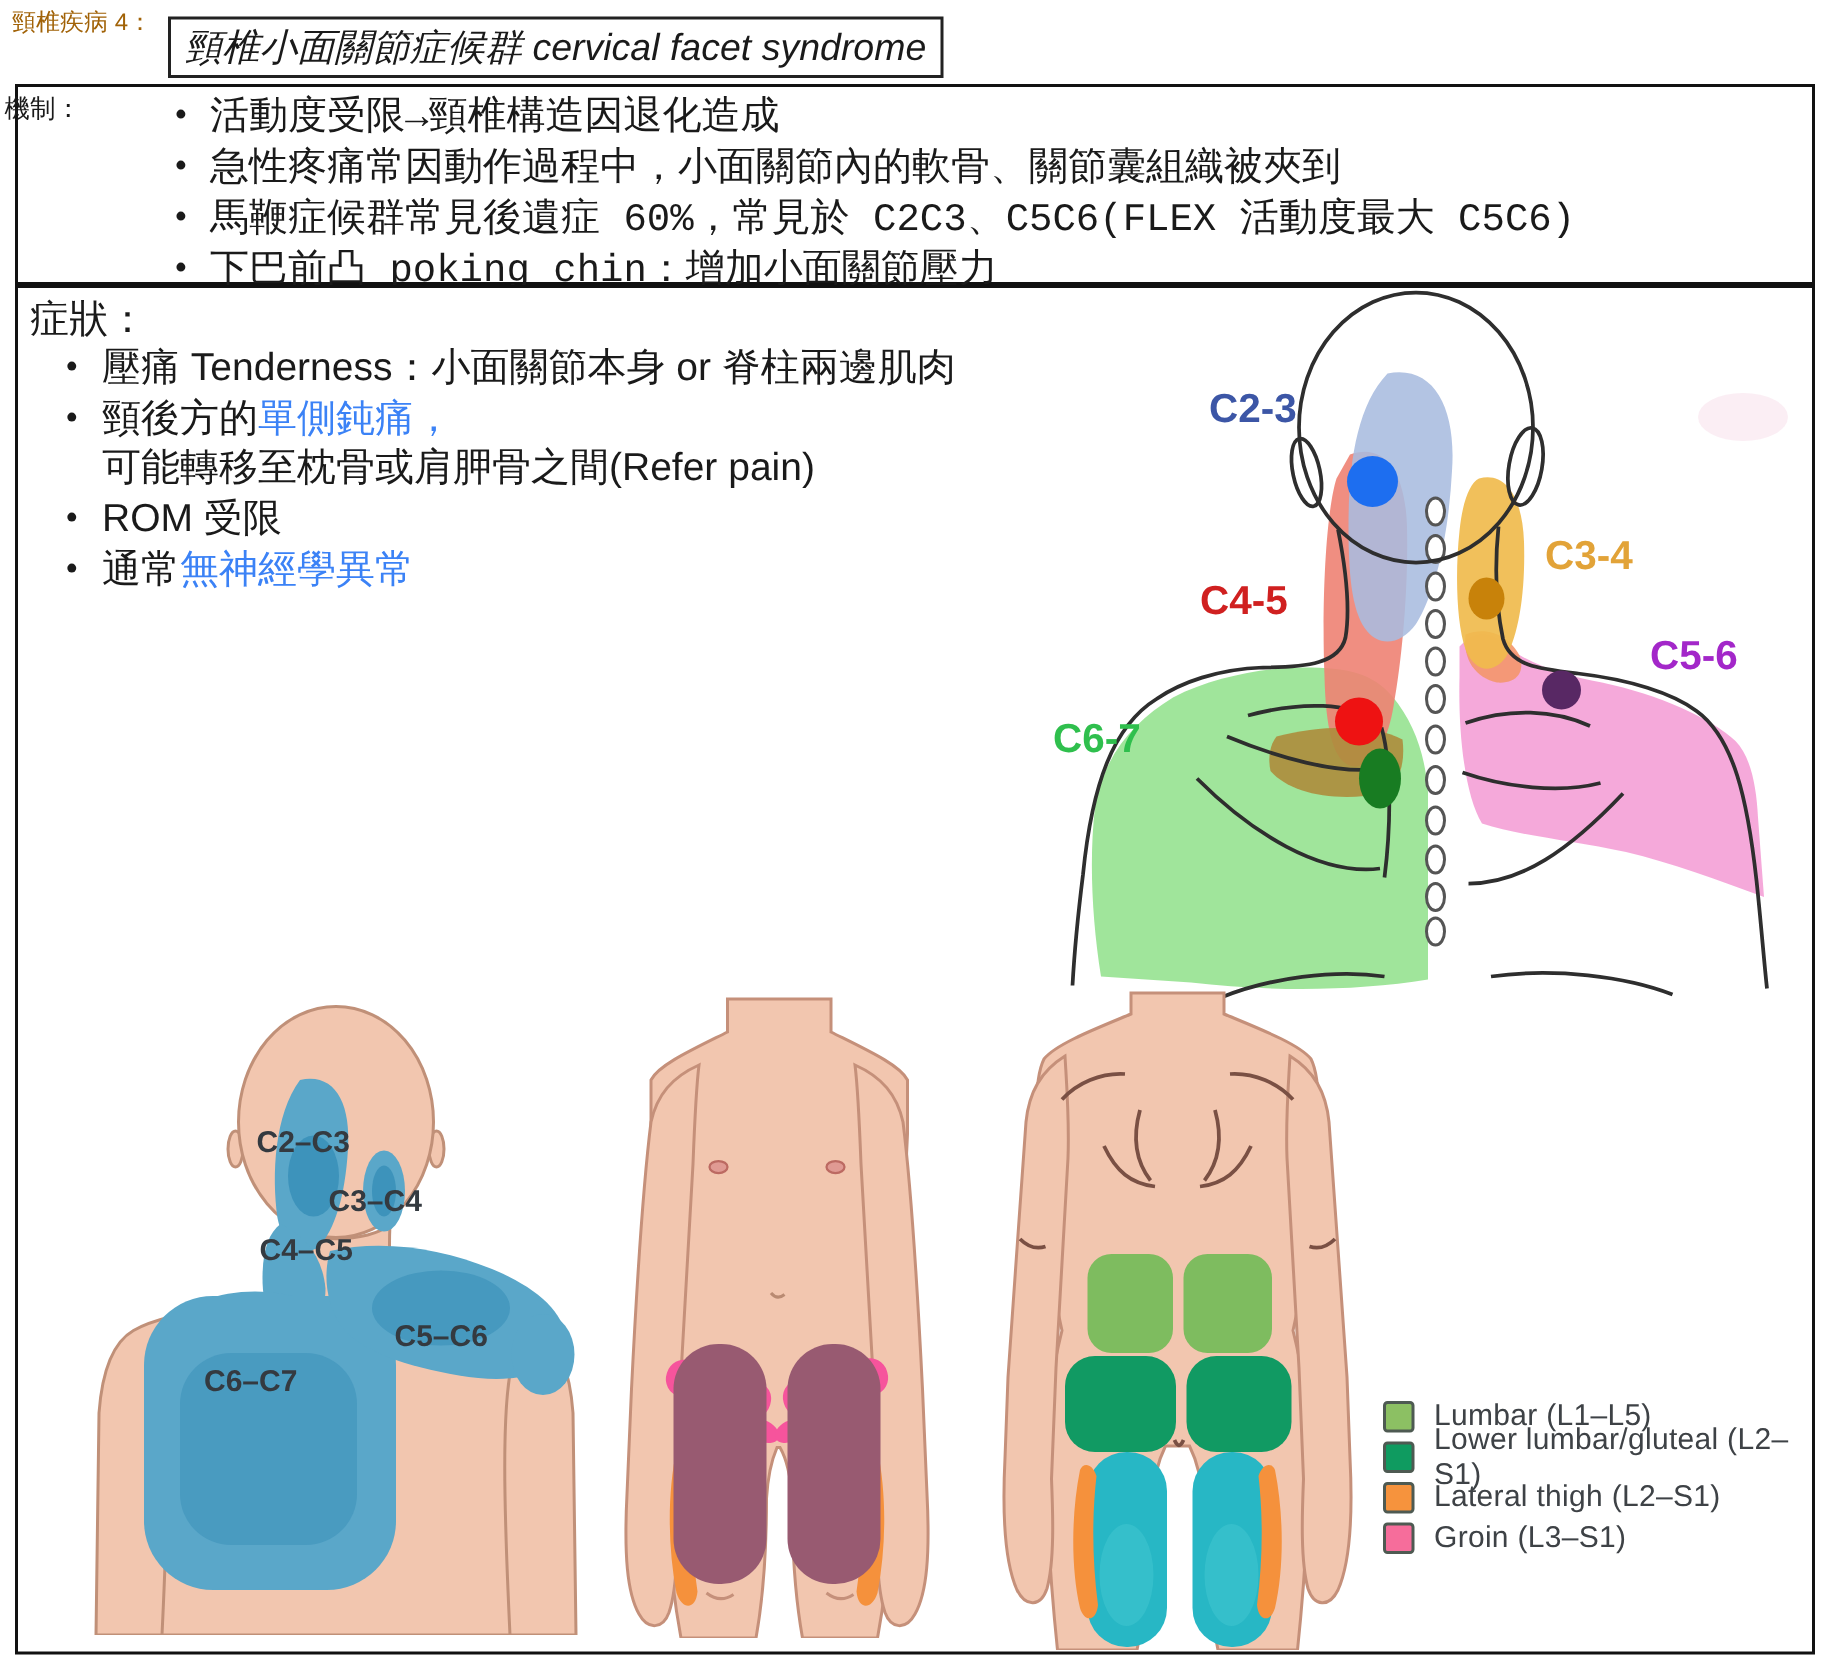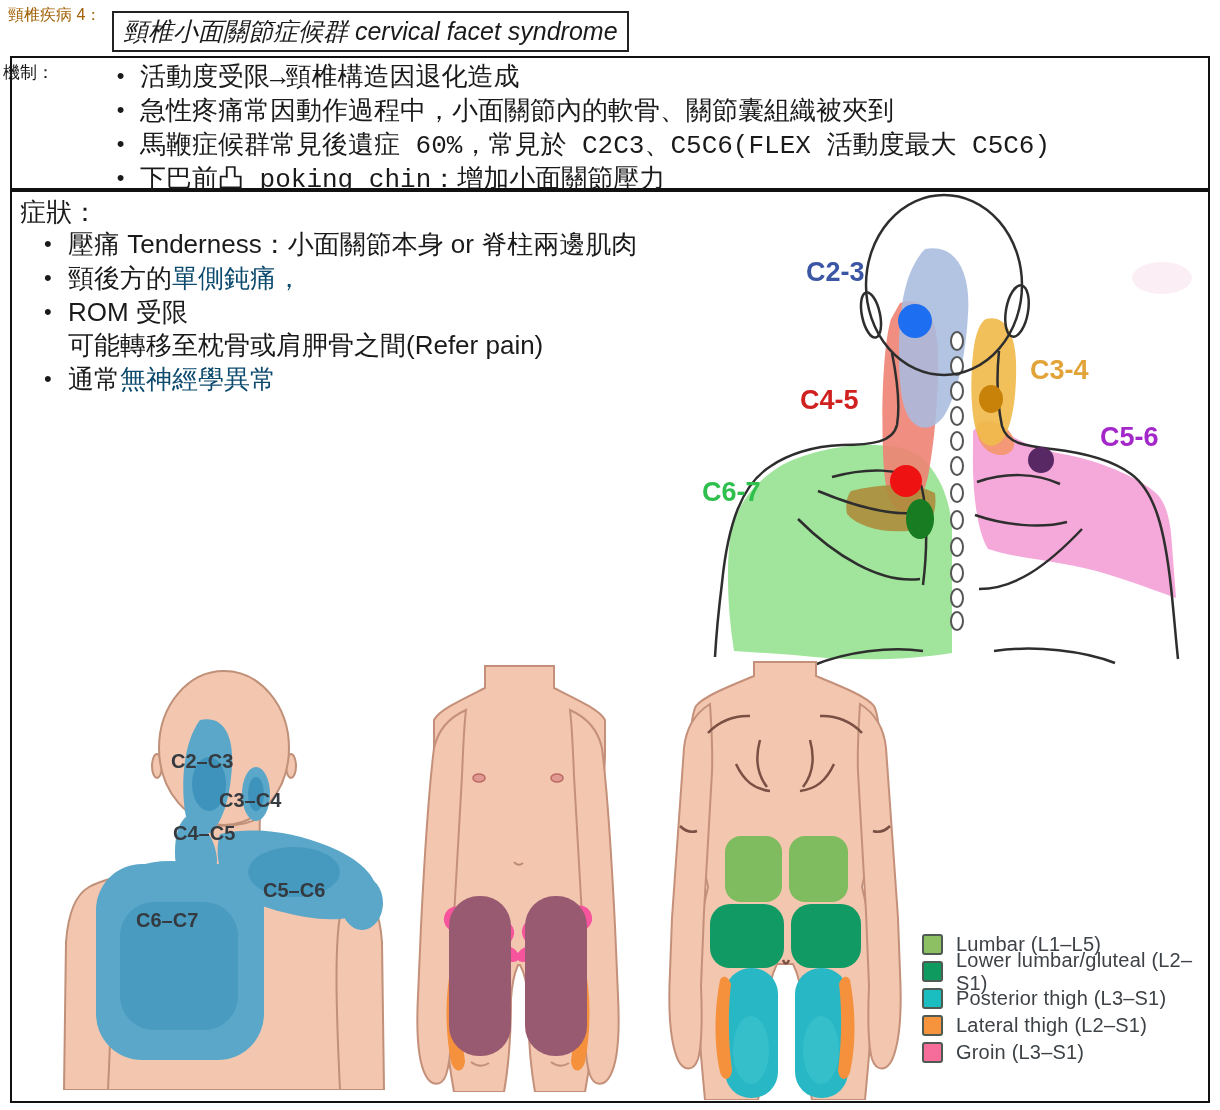--- a/index.html
+++ b/index.html
@@ -19,21 +19,21 @@
   .box-symp { left:10px; top:190px; width:1200px; height:913px; }
   .mech-label { left:3px; top:61px; font-size:17px; }
   .mech-bullets { left:114px; top:61px; }
   .mech-bullets .bline { font-size:26px; line-height:33px; white-space:nowrap;font-family:Liberation Mono, monospace; }
   .bullet-ch { display:inline-block; width:26px; font-size:22px; vertical-align:2px; }
   .symp-label { left:20px; top:195px; font-size:26px; }
   .symp-bullets { left:24px; top:227px;margin-left:20px; }
   .symp-bullets .bline { font-size:26px; line-height:33px; white-space:nowrap; }
   .symp-bullets .bullet-ch { width:24px; }
   .indent { padding-left:24px; }
-  .red { color:#0c4a6e; }
+  .red { color:#3b82f6; }
   .caption { left:292px; top:638px; font-size:25px; white-space:nowrap; }
   .legend { left:922px; top:931px; }
   .legend-row { display:flex; align-items:center; height:27px; }
   .legend-swatch { width:21px; height:21px; border:2px solid #4e5a52; border-radius:3px; margin-right:13px; flex:0 0 auto; }
   .legend-label { font-size:20px; color:#3e4246; letter-spacing:0.2px; }
   svg text { font-family:"Liberation Sans", sans-serif; font-weight:bold; }
   .figA-label { font-size:20px; fill:#343a40; }
   .neck-label { font-size:27px; }
 </style>
 </head>
@@ -51,22 +51,22 @@
     <div class="bline"><span class="bullet-ch">•</span><span>急性疼痛常因動作過程中，小面關節內的軟骨、關節囊組織被夾到</span></div>
     <div class="bline"><span class="bullet-ch">•</span><span>馬鞭症候群常見後遺症 60%，常見於 C2C3、C5C6(FLEX 活動度最大 C5C6)</span></div>
     <div class="bline"><span class="bullet-ch">•</span><span>下巴前凸 poking chin：增加小面關節壓力</span></div>
   </div>
 
   <div class="abs box box-symp"></div>
   <div class="abs symp-label">症狀：</div>
   <div class="abs symp-bullets">
     <div class="bline"><span class="bullet-ch">•</span><span>壓痛 Tenderness：小面關節本身 or 脊柱兩邊肌肉</span></div>
     <div class="bline"><span class="bullet-ch">•</span><span>頸後方的</span><span class="red">單側鈍痛，</span></div>
+    <div class="bline indent"><span>可能轉移至枕骨或肩胛骨之間(Refer pain)</span></div>
     <div class="bline"><span class="bullet-ch">•</span><span>ROM 受限</span></div>
-    <div class="bline indent"><span>可能轉移至枕骨或肩胛骨之間(Refer pain)</span></div>
     <div class="bline"><span class="bullet-ch">•</span><span>通常</span><span class="red">無神經學異常</span></div>
   </div>
 
   <svg class="abs" style="left:694px; top:193px;" width="522" height="476" viewBox="0 0 522 476">
     <g>
       <ellipse cx="468" cy="85" rx="30" ry="16" fill="#f7d9e6" opacity="0.45"></ellipse>
       <path d="M88,272 C115,258 150,252 175,252 C205,252 221,256 234,271 C249,289 256,310 258,335 L258,460 C210,468 150,468 100,462 L40,458 C34,420 32,380 36,345 C42,310 62,288 88,272 Z" fill="#8fe18a" opacity="0.85"></path>
       <path d="M206,110 C228,102 243,120 244,158 C245,198 241,245 235,278 C231,302 222,316 210,318 C197,318 190,300 189,258 C187,208 190,148 197,126 Z" fill="#ee8273" opacity="0.9"></path>
       <path d="M157,298 C188,290 222,290 241,300 C243,316 239,329 228,336 C196,342 166,336 153,321 C151,311 153,303 157,298 Z" fill="#ad8c3c" opacity="0.9"></path>
       <path d="M231,56 C262,50 277,79 274,121 C272,160 264,201 250,223 C240,237 225,239 216,226 C207,213 205,189 205,158 C205,118 210,78 231,56 Z" fill="#a9bcdf" opacity="0.88"></path>
@@ -215,24 +215,20 @@
   <div class="abs legend">
     <div class="legend-row">
       <span class="legend-swatch" style="background: rgb(140, 192, 99);"></span>
       <span class="legend-label">Lumbar (L1–L5)</span>
     </div>
     <div class="legend-row">
       <span class="legend-swatch" style="background: rgb(15, 155, 96);"></span>
       <span class="legend-label">Lower lumbar/gluteal (L2–S1)</span>
     </div>
     <div class="legend-row">
-      <span class="legend-swatch" style="background: rgb(26, 189, 192);"></span>
-      <span class="legend-label">Posterior thigh (L3–S1)</span>
-    </div>
-    <div class="legend-row">
       <span class="legend-swatch" style="background: rgb(246, 147, 61);"></span>
       <span class="legend-label">Lateral thigh (L2–S1)</span>
     </div>
     <div class="legend-row">
       <span class="legend-swatch" style="background: rgb(246, 109, 155);"></span>
       <span class="legend-label">Groin (L3–S1)</span>
     </div>
   </div>
 
 </div>

